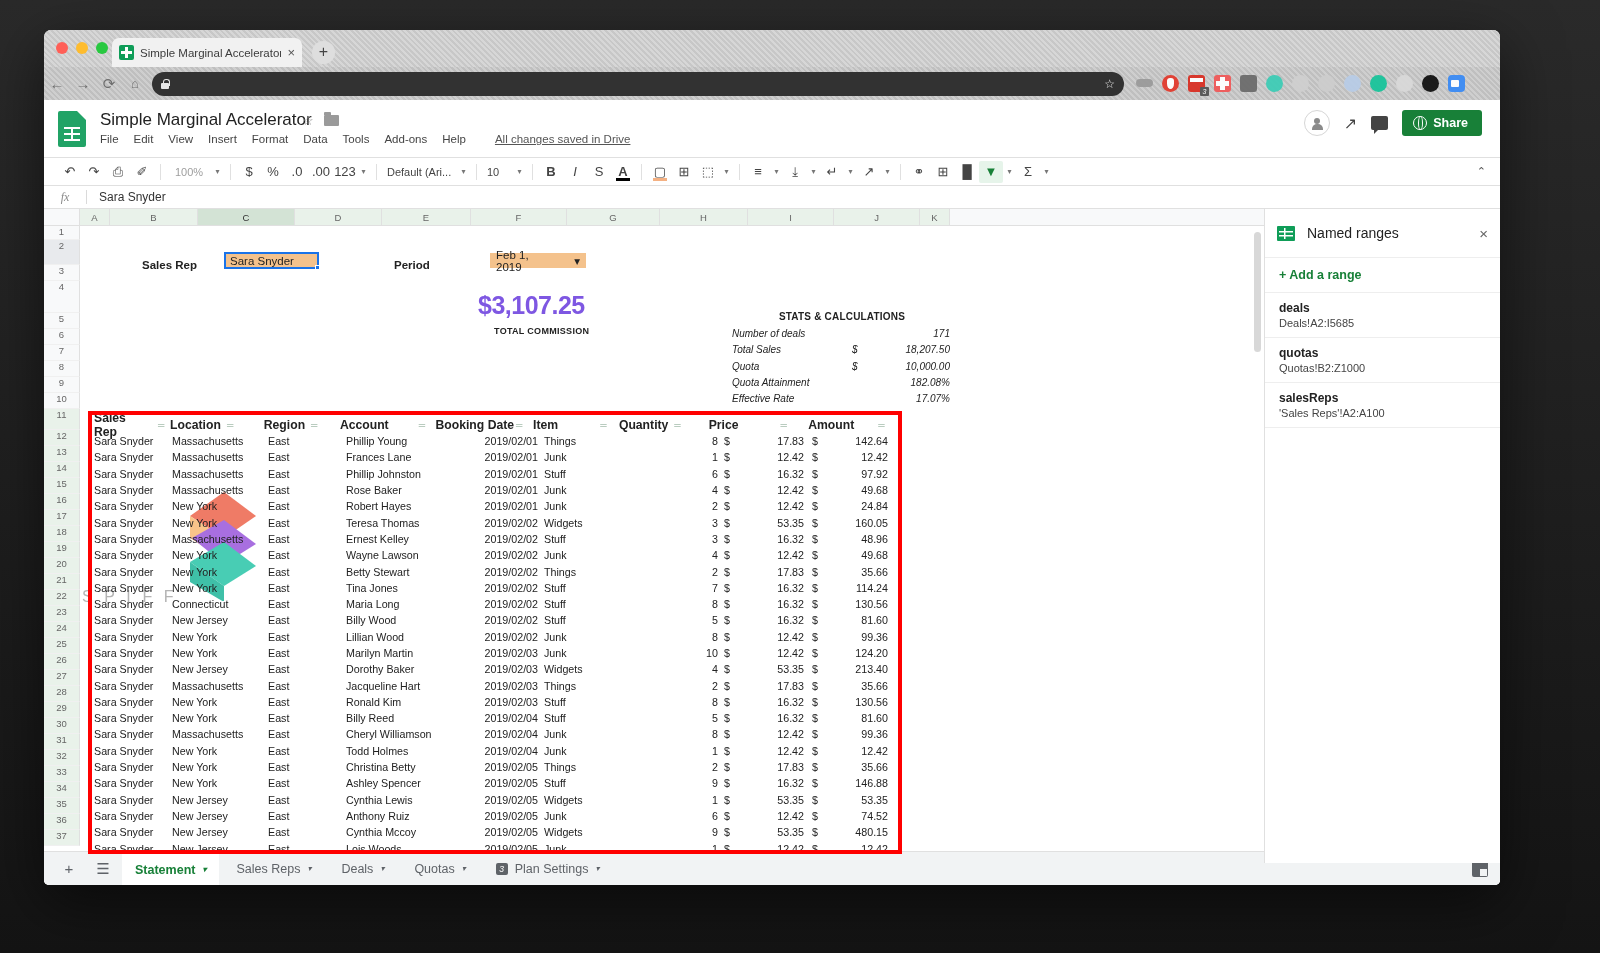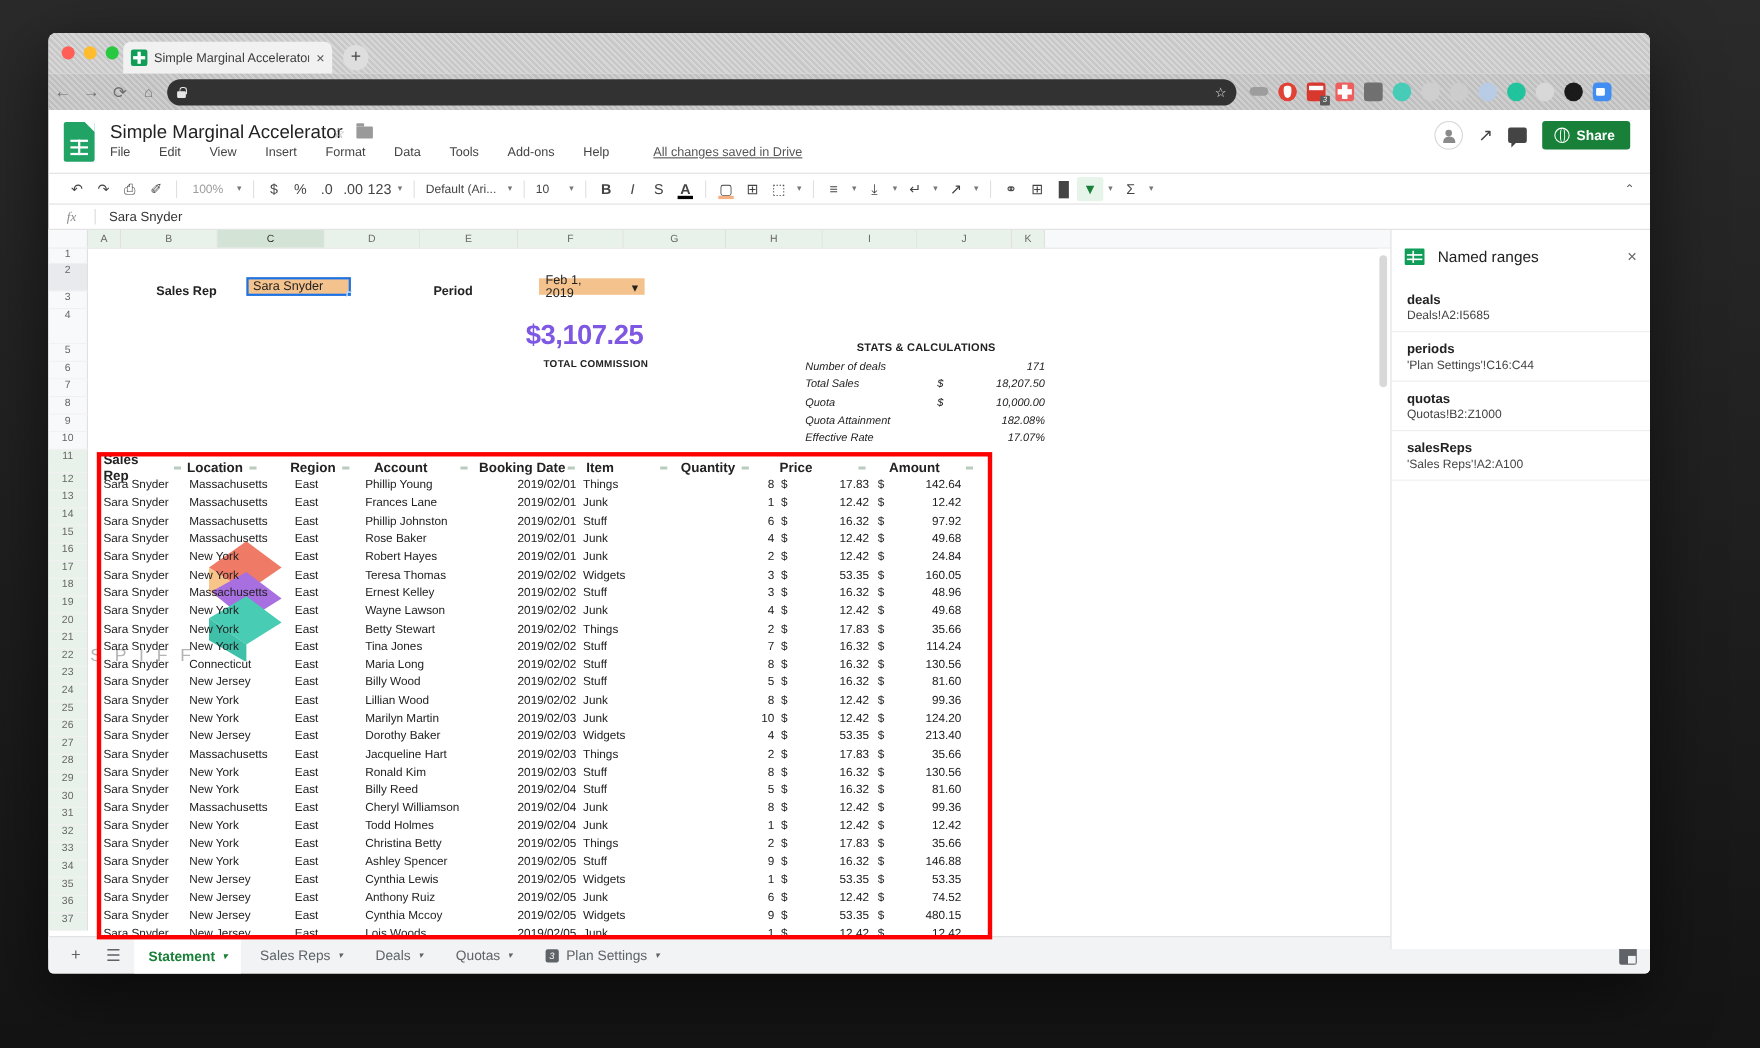--- a/index.html
+++ b/index.html
@@ -110,21 +110,21 @@
     background:
       linear-gradient(#fff,#fff) 0 0/100% 2px no-repeat,
       linear-gradient(#fff,#fff) 0 6px/100% 2px no-repeat,
       linear-gradient(#fff,#fff) 0 12px/100% 2px no-repeat,
       linear-gradient(#fff,#fff) 7px 0/2px 100% no-repeat;
   }
   .doctitle { position: absolute; left: 56px; top: 10px; font-size: 17px; color: #222; }
   .star2 { position:absolute; left: 258px; top: 13px; font-size: 13px; color: #9a9a9a;}
   .folder { position:absolute; left: 280px; top: 15px; width: 15px; height: 11px; background:#9a9a9a; border-radius:1px;}
   .folder:before{content:"";position:absolute;left:0;top:-3px;width:7px;height:3px;background:#9a9a9a;border-radius:1px 1px 0 0;}
-  .menubar { position: absolute; left: 56px; top: 33px; display: flex; gap: 26px; align-items: baseline; }
+  .menubar { position: absolute; left: 56px; top: 33px; display: flex; gap: 15px; align-items: baseline; }
   .menuitem { font-size: 11.5px; color: #444; }
   .saved { font-size: 11.5px; color: #555; text-decoration: underline; margin-left: 14px;}
 
   .tr-icons { position: absolute; right: 18px; top: 10px; display: flex; align-items: center; gap: 14px;}
   .presence { width: 26px; height: 26px; border-radius: 50%; border: 1px solid #d6d6d6; position: relative;}
   .presence:after{content:"";position:absolute;left:7px;top:13px;width:11px;height:6px;background:#8a8a8a;border-radius:5px 5px 0 0;}
   .presence:before{content:"";position:absolute;left:9px;top:7px;width:6px;height:6px;background:#8a8a8a;border-radius:50%;}
   .trend { font-size: 16px; color: #444; }
   .comment { width: 17px; height: 14px; background: #444; border-radius: 2px; position: relative;}
   .comment:after{content:"";position:absolute;left:3px;bottom:-4px;border-width:5px 5px 0 0;border-style:solid;border-color:#444 transparent transparent transparent;}
@@ -207,21 +207,21 @@
   .redbox {
     position:absolute; border: 4px solid #ff0000; pointer-events:none; z-index: 7;
   }
 
   
   .dtable { position:absolute; font-size: 10.7px; color:#222; }
   .dhead { display:flex; font-weight:bold; font-size: 12.2px; height: 17px; align-items:center;}
   .drow { display:flex; height: 16.3px; align-items:center; }
   .c-rep { width: 78px; }
   .c-loc { width: 96px; }
-  .c-reg { width: 64px; }
+  .c-reg { width: 78px; }
   .c-acct { width: 98px; }
   .c-date { width: 100px; text-align:right; padding-right: 6px;}
   .c-item { width: 88px; }
   .c-qty  { width: 92px; text-align:right; padding-right: 6px;}
   .c-cur  { width: 14px; }
   .c-price{ width: 66px; text-align:right; }
   .c-cur2 { width: 22px; padding-left: 8px;}
   .c-amt  { width: 62px; text-align:right; }
   .fico { width:12px; color:#7a9e86; font-size:9px; flex:0 0 auto; letter-spacing:-1px;}
   .hcell { display:flex; align-items:center; }
@@ -913,27 +913,24 @@
         <div class="harrow" style="right:26px;">◀</div>
         <div class="harrow" style="right:8px;">▶</div>
       </div>
 
       <div class="panel">
         <div class="panelhead">
           <span class="panelicon"></span>
           <span class="paneltitle">Named ranges</span>
           <span class="panelclose">×</span>
         </div>
+        <div class="addrange">+ Add a range</div>
         <div class="nritem">
           <div class="nrname">deals</div>
           <div class="nrref">Deals!A2:I5685</div>
-        </div>
-        <div class="nritem">
-          <div class="nrname">periods</div>
-          <div class="nrref">'Plan Settings'!C16:C44</div>
         </div>
         <div class="nritem">
           <div class="nrname">quotas</div>
           <div class="nrref">Quotas!B2:Z1000</div>
         </div>
         <div class="nritem">
           <div class="nrname">salesReps</div>
           <div class="nrref">'Sales Reps'!A2:A100</div>
         </div>
       </div>

